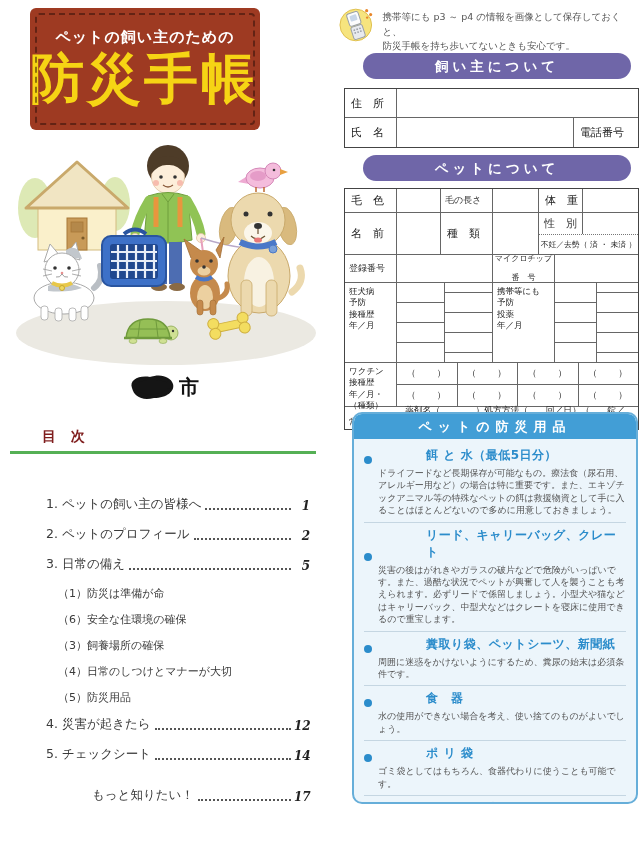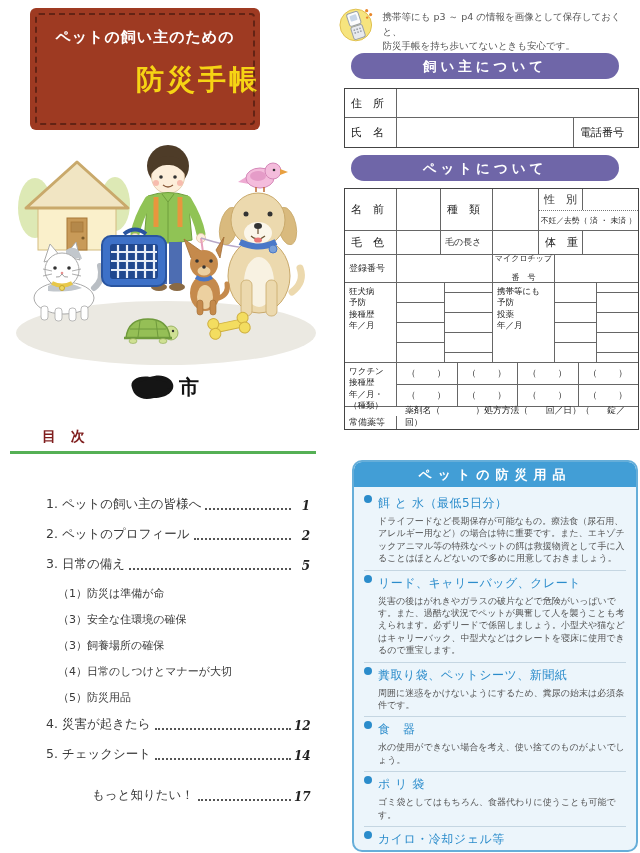--- a/index.html
+++ b/index.html
@@ -8,22 +8,22 @@
 
   
   .left-col{position:absolute;left:0;top:0;width:330px;height:853px;}
 
   .cover-box{position:absolute;left:30px;top:8px;width:230px;height:122px;
              background:#9e3a22;border-radius:6px;}
   .cover-box:after{content:"";position:absolute;left:5px;top:5px;right:5px;bottom:5px;
              border:2px dashed rgba(40,12,6,.5);border-radius:4px;}
   .cover-subtitle{margin-top:20px;text-align:center;color:#fff;font-weight:bold;
              font-size:15px;letter-spacing:1px;}
-  .cover-title{margin-top:18px;text-align:right;color:#f6d414;font-weight:bold;
-             font-size:28px;letter-spacing:3px;line-height:1.1;}
+  .cover-title{margin-top:2px;text-align:left;color:#f6d414;font-weight:bold;
+             font-size:54px;letter-spacing:3px;line-height:1.1;}
 
   .illustration{position:absolute;left:8px;top:130px;width:315px;height:240px;}
 
   .city-line{position:absolute;left:126px;top:372px;display:flex;align-items:center;gap:1px;}
   .city-text{font-size:20px;color:#111;font-weight:bold;}
 
   .toc{position:absolute;left:10px;top:428px;width:306px;}
   .toc-heading{margin-left:32px;font-size:14px;font-weight:bold;letter-spacing:5px;color:#7f1d1d;}
   .toc-line{height:3px;background:#55b055;margin-top:5px;}
   .toc-list{margin-top:42px;margin-left:36px;margin-right:6px;}
@@ -38,21 +38,21 @@
   .ref-badge{background:#c9c9c9;color:#444;font-weight:bold;font-size:12px;
              letter-spacing:2px;padding:2px 6px;margin-right:10px;line-height:1.2;}
   .ref-spacer{width:54px;}
 
   
   .right-col{position:absolute;left:335px;top:0;width:305px;height:853px;}
 
   .note{position:absolute;left:2px;top:4px;display:flex;width:300px;}
   .note-text{font-size:9.5px;color:#555;line-height:1.55;margin-left:6px;margin-top:6px;}
 
-  .pill{position:absolute;left:16px;width:268px;height:26px;background:#6f66a8;
+  .pill{position:absolute;left:28px;width:268px;height:26px;background:#6f66a8;
         border-radius:14px;color:#fff;text-align:center;font-weight:bold;
         font-size:13.5px;letter-spacing:4px;line-height:26px;}
   .pill.owner-pill{top:53px;}
   .pill.pet-pill{top:155px;}
 
   .tbl{position:absolute;left:9px;width:295px;border:1.4px solid #444;box-sizing:border-box;
        background:#fff;}
   .owner-tbl{top:88px;}
   .pet-tbl{top:188px;}
   .trow{display:flex;border-bottom:1px solid #666;box-sizing:border-box;}
@@ -83,31 +83,31 @@
 
   .vg{flex:1;display:flex;align-self:stretch;}
   .vg-col{flex:1;display:flex;flex-direction:column;}
   .vg-col + .vg-col{border-left:1px solid #666;}
   .vg-c{flex:1;display:flex;align-items:center;justify-content:center;font-size:9px;
         letter-spacing:1px;color:#222;}
   .vg-c:first-child{border-bottom:1px solid #666;}
 
   .medtext{font-size:8.8px;padding-left:8px;color:#222;letter-spacing:0;}
 
-  .supplies{position:absolute;left:17px;top:460px;width:286px;height:392px;
+  .supplies{position:absolute;left:17px;top:412px;width:286px;height:392px;
             background:#ecf5fb;border:2px solid #66aed9;border-radius:10px;
             box-sizing:border-box;overflow:hidden;}
   .sup-header{height:25px;background:#429ed6;border-radius:7px 7px 0 0;color:#fff;
               text-align:center;font-weight:bold;font-size:13px;letter-spacing:6px;
               line-height:25px;}
   .sup-body{padding:5px 10px 0 10px;}
   .sup-item{border-bottom:1px solid #c5d6e2;padding-bottom:5px;margin-bottom:4px;}
   .sup-item:last-child{border-bottom:none;}
-  .sup-title{display:flex;align-items:flex-start;color:#2b8ccb;font-weight:normal;
-             font-size:12px;letter-spacing:.5px;margin:3px 0 3px 0;}
+  .sup-title{display:flex;align-items:flex-end;color:#2b8ccb;font-weight:bold;
+             font-size:12px;letter-spacing:.5px;margin:3px 0 3px 0;gap:48px;}
   .bullet{width:8px;height:8px;border-radius:50%;background:#2b8ccb;margin-right:6px;flex:none;}
   .sup-desc{font-size:9px;color:#555;line-height:1.38;margin-left:14px;}
 </style>
 </head>
 <body>
 
 <div class="page">
 
   <div class="left-col">
 
@@ -275,21 +275,21 @@
         </div>
         <div class="toc-item">
           <span>3. 日常の備え</span>
           <span class="leader"></span>
           <span class="pagenum">5</span>
         </div>
         <div class="toc-item sub">
           <span>（1）防災は準備が命</span>
         </div>
         <div class="toc-item sub">
-          <span>（3）安全な住環境の確保</span>
+          <span>（6）安全な住環境の確保</span>
         </div>
         <div class="toc-item sub">
           <span>（3）飼養場所の確保</span>
         </div>
         <div class="toc-item sub">
           <span>（4）日常のしつけとマナーが大切</span>
         </div>
         <div class="toc-item sub">
           <span>（5）防災用品</span>
         </div>
@@ -352,43 +352,43 @@
         <div class="tc lab" style="width:52px;">氏　名</div>
         <div class="tc" style="width:177px;"></div>
         <div class="tc lab fill">電話番号</div>
       </div>
     </div>
 
     <div class="pill pet-pill">ペットについて</div>
 
     <div class="tbl pet-tbl">
 
+      <div class="trow" style="height:24px;">
+        <div class="tc lab" style="width:52px;">毛　色</div>
+        <div class="tc" style="width:44px;"></div>
+        <div class="tc" style="width:52px;font-size:9px;padding-left:4px;">毛の長さ</div>
+        <div class="tc" style="width:46px;"></div>
+        <div class="tc lab" style="width:44px;">体　重</div>
+        <div class="tc fill"></div>
+      </div>
+
       <div class="trow" style="height:42px;">
         <div class="tc lab" style="width:52px;">名　前</div>
         <div class="tc" style="width:44px;"></div>
         <div class="tc lab" style="width:52px;">種　類</div>
         <div class="tc" style="width:46px;"></div>
         <div class="sexgrp">
           <div class="sexrow">
             <div class="sexlab">性　別</div>
             <div class="fill"></div>
           </div>
           <div class="neuter">不妊／去勢（ 済 ・ 未済 ）</div>
         </div>
       </div>
 
-      <div class="trow" style="height:24px;">
-        <div class="tc lab" style="width:52px;">毛　色</div>
-        <div class="tc" style="width:44px;"></div>
-        <div class="tc" style="width:52px;font-size:9px;padding-left:4px;">毛の長さ</div>
-        <div class="tc" style="width:46px;"></div>
-        <div class="tc lab" style="width:44px;">体　重</div>
-        <div class="tc fill"></div>
-      </div>
-
       <div class="trow" style="height:28px;">
         <div class="tc" style="width:52px;font-size:9px;padding-left:4px;">登録番号</div>
         <div class="tc" style="width:96px;"></div>
         <div class="tc chiplab" style="width:62px;gap:9px;">
           <div>マイクロチップ</div>
           <div>番　号</div>
         </div>
         <div class="tc fill"></div>
       </div>
 

